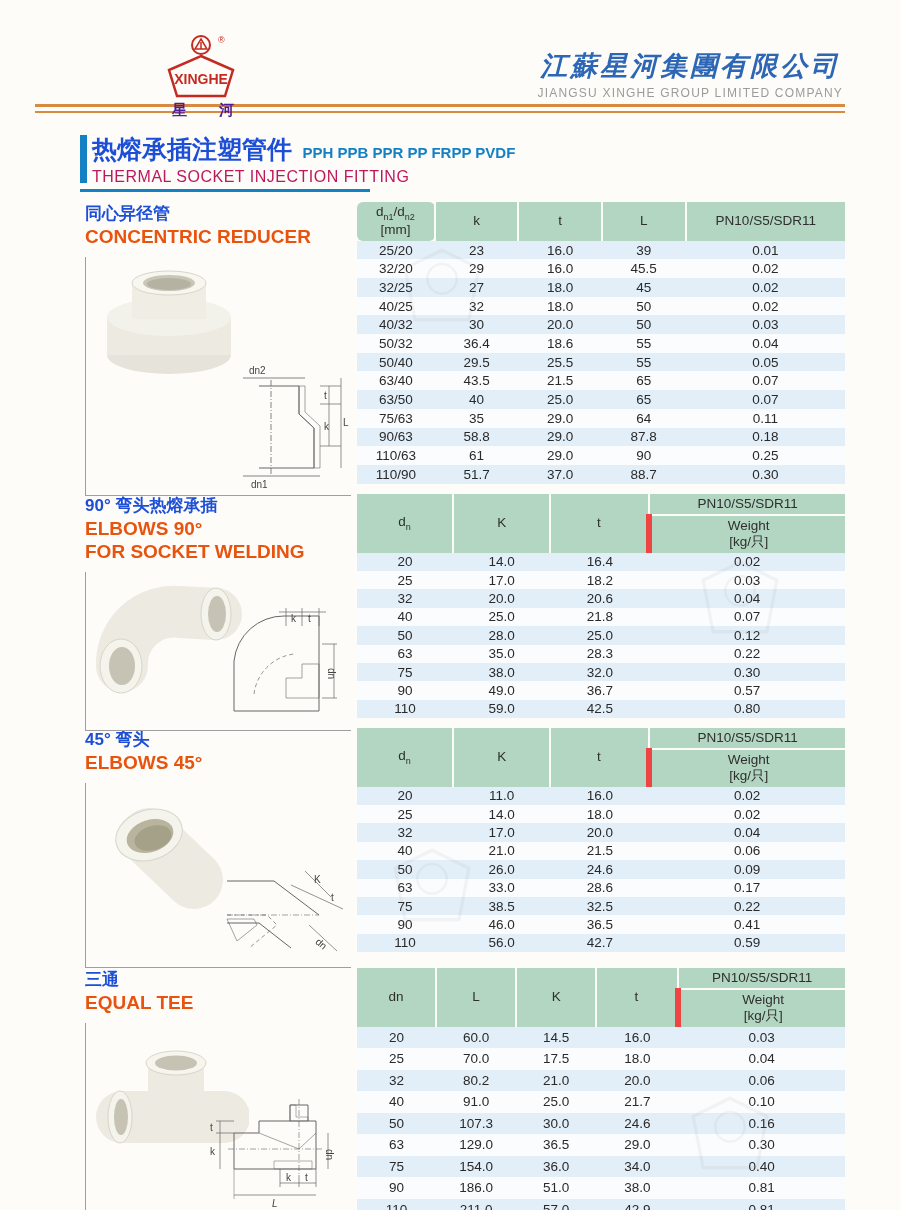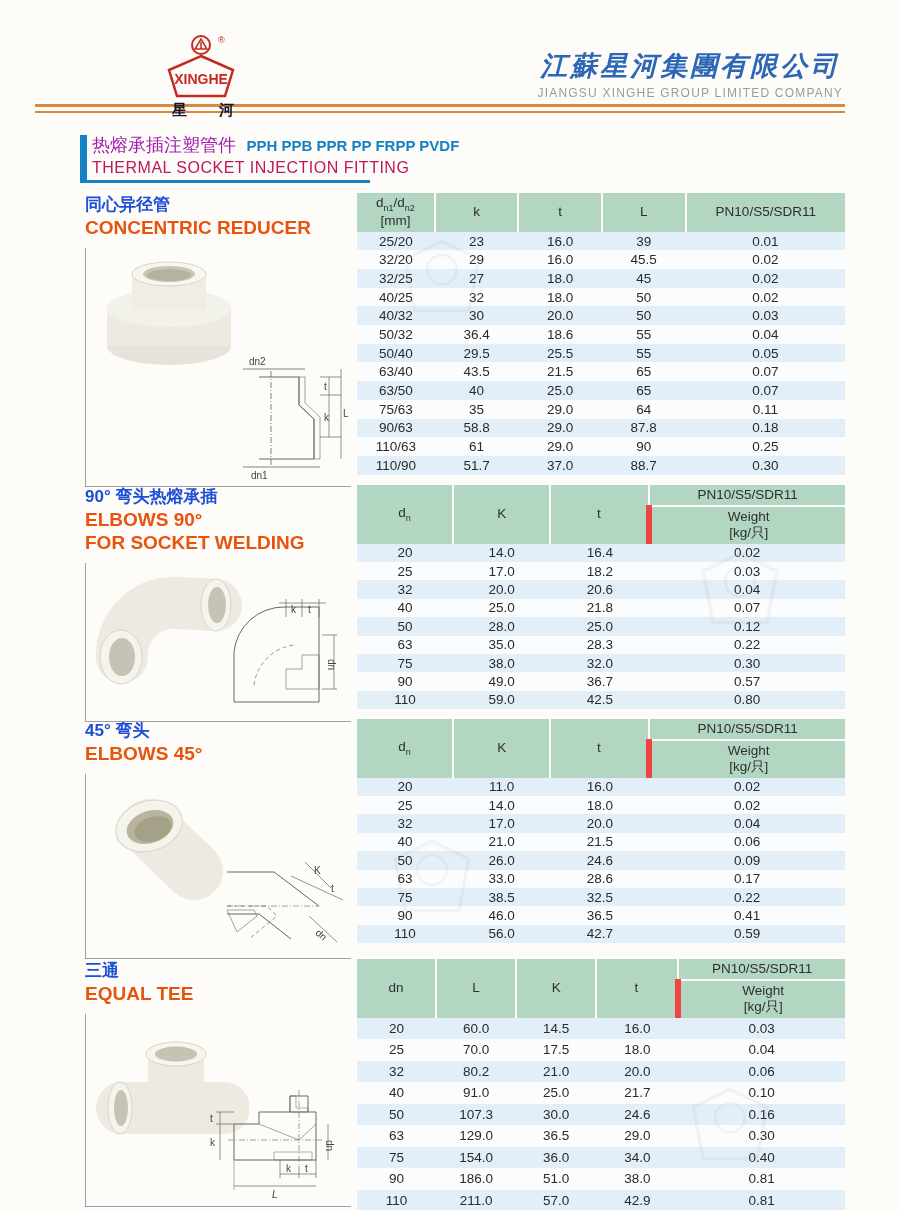--- a/index.html
+++ b/index.html
@@ -3,31 +3,31 @@
 <meta charset="utf-8">
 <style>
   html,body{margin:0;padding:0;background:#e9e9e9;}
   .page{width:901px;height:1210px;background:#fdfcf8;position:relative;overflow:hidden;
         font-family:"Liberation Sans",sans-serif;color:#333;margin:0 auto;}
 
   
   .hdr{position:relative;height:100px;}
   .logo{position:absolute;left:138px;top:34px;width:130px;text-align:center;}
   .logo-mark{display:block;margin:0 auto;}
-  .logo-cn{color:#0f172a;font-size:15px;font-weight:bold;letter-spacing:14px;margin-top:1px;padding-left:14px;}
+  .logo-cn{color:#4c1d95;font-size:15px;font-weight:bold;letter-spacing:14px;margin-top:1px;padding-left:14px;}
   .company{position:absolute;right:58px;top:48px;text-align:center;}
   .company-cn{color:#2d66b5;font-size:27px;font-weight:bold;font-style:italic;letter-spacing:3px;
               font-family:"DejaVu Serif","Liberation Serif",serif;}
   .company-en{color:#9b9b9b;font-size:12px;letter-spacing:1.2px;margin-top:2px;}
   .rule{margin:4px 56px 0 35px;height:4px;border-top:3px solid #d88b40;border-bottom:2px solid #d88b40;}
 
   
   .titleblock{margin:20px 0 0 80px;position:relative;padding-left:12px;}
   .titleblock .bar{position:absolute;left:0;top:2px;width:7px;height:48px;background:#1581c5;}
-  .title-cn{color:#a21caf;font-size:18px;font-weight:normal;display:inline;}
+  .title-cn{color:#1d4ed8;font-size:25px;font-weight:bold;display:inline;}
   .title-mat{color:#1581c5;font-size:15px;font-weight:bold;display:inline;margin-left:6px;text-align:center;}
   .title-en{color:#be185d;font-size:16px;letter-spacing:.5px;margin-top:2px;}
   .title-underline{height:3px;background:#1581c5;width:290px;margin-top:3px;margin-left:-12px;}
 
   
   .sections{margin:10px 0 0 85px;width:760px;}
   .sec{display:flex;align-items:flex-start;}
   .sec .left{width:272px;flex:none;padding-right:6px;box-sizing:border-box;}
   .sec .right{flex:1;position:relative;}
   .sec-title-cn{color:#1d4ed8;font-size:17px;font-weight:bold;margin:0;}
@@ -42,21 +42,21 @@
   table{width:100%;border-collapse:collapse;table-layout:fixed;}
   th{background:#b2d6c1;font-weight:normal;font-size:13.5px;color:#2f2f2f;text-align:center;
      vertical-align:middle;line-height:1.2;padding:2px 0;}
   th + th{border-left:2px solid #fdfcf8;}
   th.grp-bot{border-left:6px solid #ef4444;border-top:2px solid #fdfcf8;}
   td{font-size:13.5px;color:#2a2a2a;text-align:center;padding:0;}
   tbody tr:nth-child(odd){background:#e2eef8;}
   tbody tr:nth-child(even){background:#fafcfe;}
   table.t1 thead tr{height:38px;}
   table.t1 tbody tr{height:18.7px;}
-  table.t1 th:nth-child(1){width:16%;} table.t1 th:nth-child(2),table.t1 th:nth-child(3),
+  table.t1 th:nth-child(1){width:16%;border-radius:6px;} table.t1 th:nth-child(2),table.t1 th:nth-child(3),
   table.t1 th:nth-child(4){width:17%;} table.t1 th:nth-child(5){width:33%;}
   table.t2 thead tr:first-child{height:18px;} table.t2 thead tr:last-child{height:34px;}
   table.t2 tbody tr{height:18.4px;}
   table.t2 th:nth-child(1),table.t2 th:nth-child(2),table.t2 th:nth-child(3){width:19.5%;}
   table.t4 thead tr:first-child{height:18px;} table.t4 thead tr:last-child{height:35px;}
   table.t4 tbody tr{height:21.5px;}
   table.t4 th:nth-child(1),table.t4 th:nth-child(2),table.t4 th:nth-child(3),table.t4 th:nth-child(4){width:16%;}
   sub{font-size:9px;}
 
   .wm{position:absolute;opacity:.08;pointer-events:none;}

